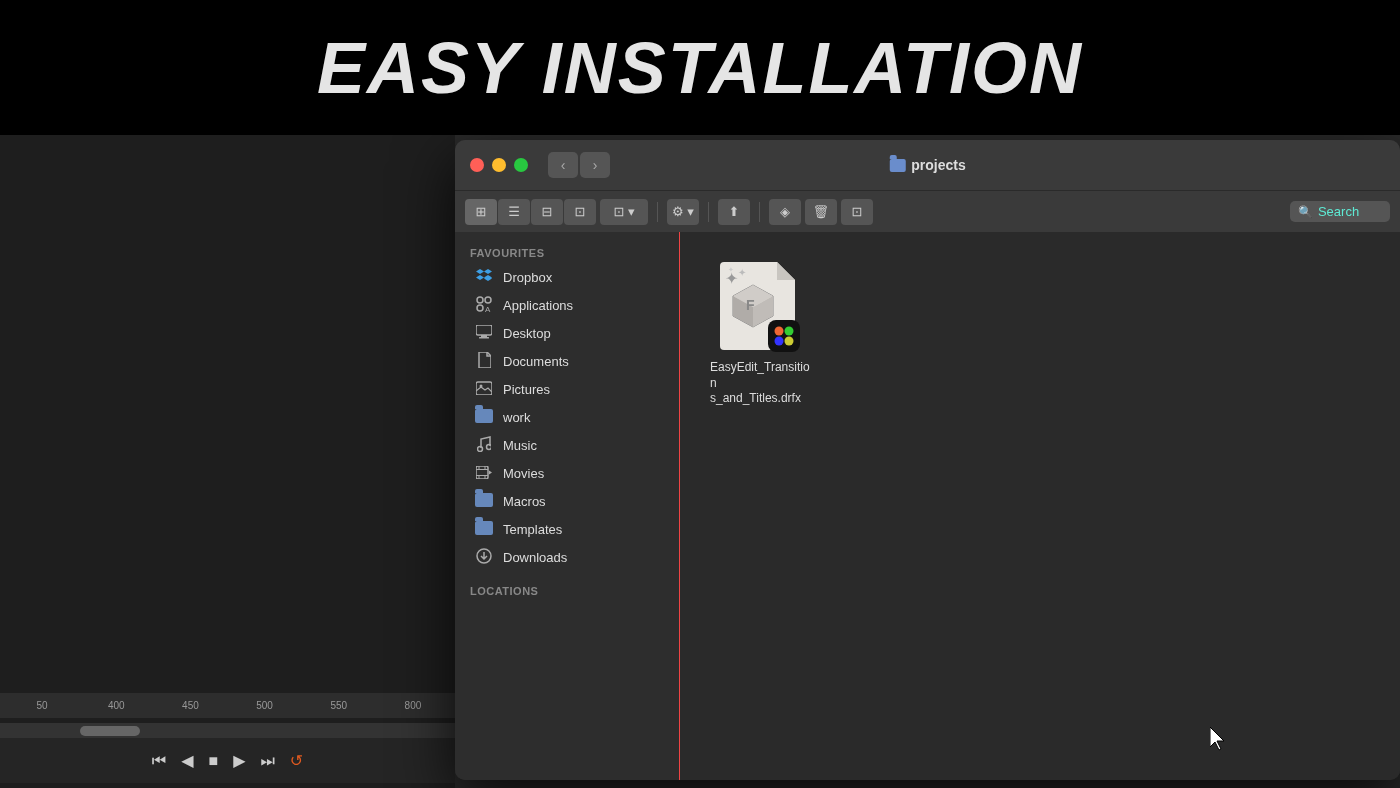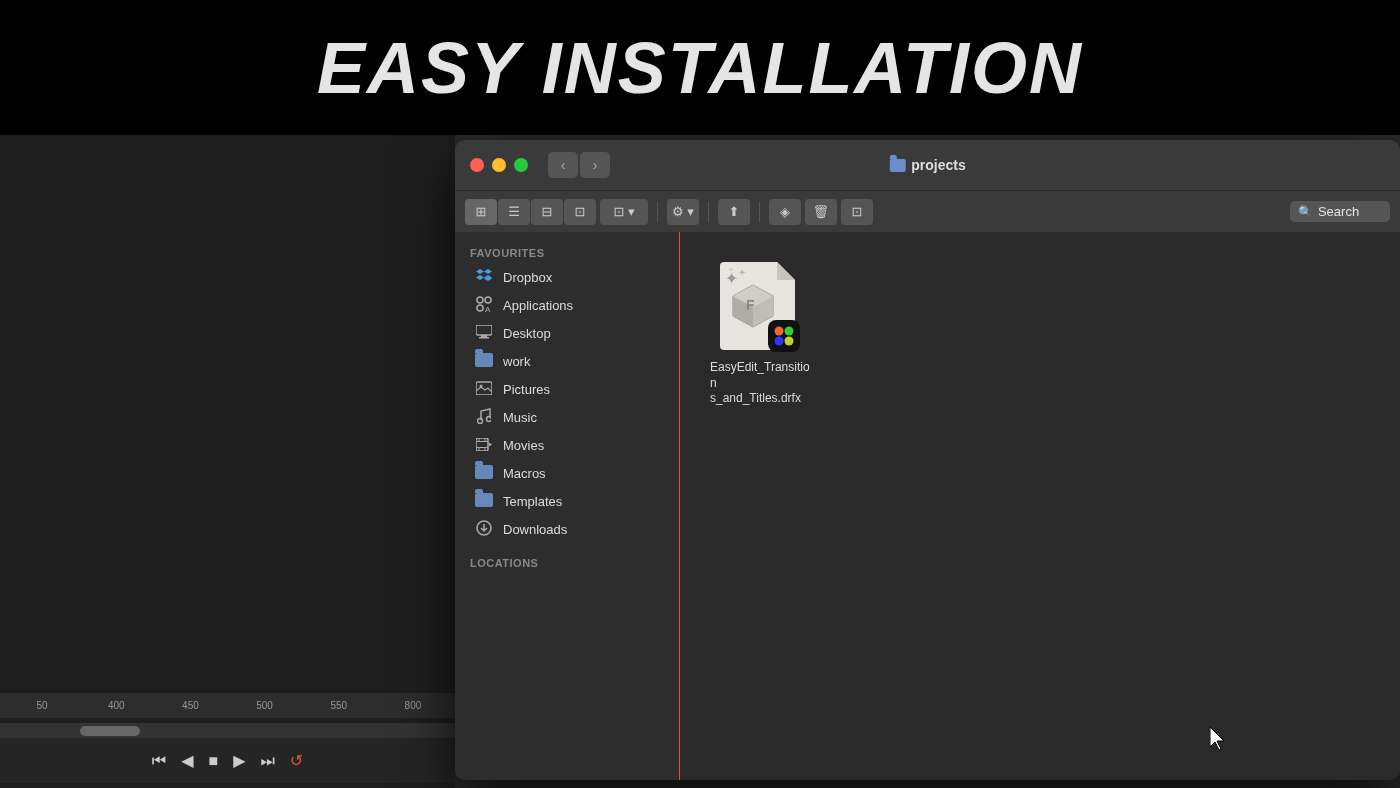--- a/index.html
+++ b/index.html
@@ -242,21 +242,21 @@
       margin-left: auto;
       display: flex;
       align-items: center;
       background: #555;
       border-radius: 5px;
       padding: 3px 8px;
       gap: 5px;
       min-width: 100px;
     }
     .search-bar-icon { color: #aaa; font-size: 12px; }
-    .search-bar-text { color: #e5e5e5; font-size: 13px; }
+    .search-bar-text { color: #5eead4; font-size: 13px; }
 
     
     .finder-body {
       display: flex;
       flex: 1;
       overflow: hidden;
     }
 
     
     .finder-sidebar {
@@ -493,38 +493,47 @@
           <div class="sidebar-item-icon">
             <svg width="16" height="14" viewBox="0 0 16 14">
               <rect x="0" y="0" width="16" height="10" rx="2" fill="none" stroke="#aaa" stroke-width="1.5"></rect>
               <rect x="5" y="10" width="6" height="2" fill="#aaa"></rect>
               <rect x="3" y="12" width="10" height="1.5" rx="0.5" fill="#aaa"></rect>
             </svg>
           </div>
           <span class="sidebar-item-label">Desktop</span>
         </div>
 
-
-
-        <div class="sidebar-item">
-          <div class="sidebar-item-icon">
-            <div class="icon-folder-dark"></div>
-          </div>
-          <span class="sidebar-item-label">work</span>
-        </div>
+        <div class="sidebar-item">
+          <div class="sidebar-item-icon">
+            <svg width="14" height="16" viewBox="0 0 14 16">
+              <path d="M2 0 L10 0 L14 4 L14 16 L2 16 Z" fill="none" stroke="#aaa" stroke-width="1.5"></path>
+              <path d="M10 0 L10 4 L14 4" fill="none" stroke="#aaa" stroke-width="1.5"></path>
+            </svg>
+          </div>
+          <span class="sidebar-item-label">Documents</span>
+        </div>
+
 
         <div class="sidebar-item">
           <div class="sidebar-item-icon">
             <svg width="16" height="14" viewBox="0 0 16 14">
               <rect x="0" y="1" width="16" height="13" rx="2" fill="none" stroke="#aaa" stroke-width="1.5"></rect>
               <circle cx="5" cy="5" r="1.5" fill="#aaa"></circle>
               <path d="M0 10 L5 6 L9 9 L12 7 L16 11" fill="none" stroke="#aaa" stroke-width="1.2"></path>
             </svg>
           </div>
           <span class="sidebar-item-label">Pictures</span>
+        </div>
+
+        <div class="sidebar-item">
+          <div class="sidebar-item-icon">
+            <div class="icon-folder-dark"></div>
+          </div>
+          <span class="sidebar-item-label">work</span>
         </div>
 
         <div class="sidebar-item">
           <div class="sidebar-item-icon">
             <svg width="14" height="16" viewBox="0 0 14 16">
               <path d="M4 12 L4 3 L13 1 L13 10" fill="none" stroke="#aaa" stroke-width="1.5"></path>
               <circle cx="3" cy="13" r="2.5" fill="none" stroke="#aaa" stroke-width="1.5"></circle>
               <circle cx="12" cy="11" r="2.5" fill="none" stroke="#aaa" stroke-width="1.5"></circle>
             </svg>
           </div>

